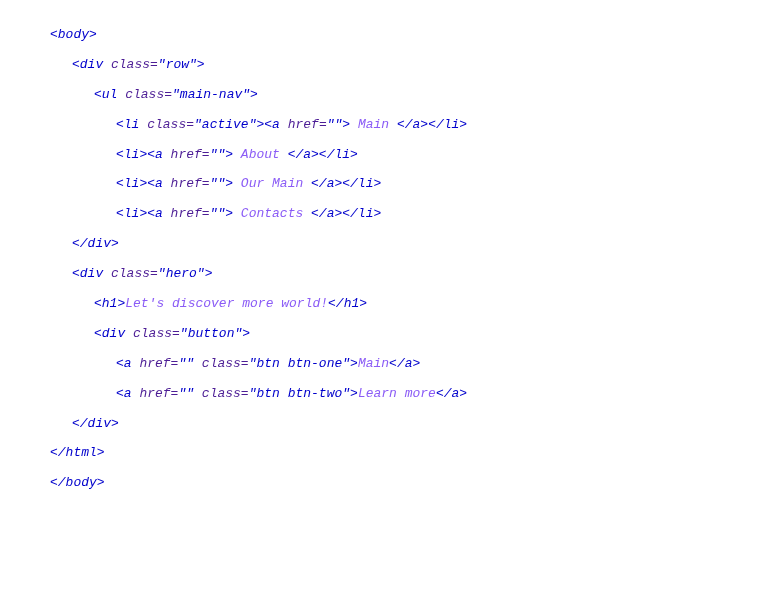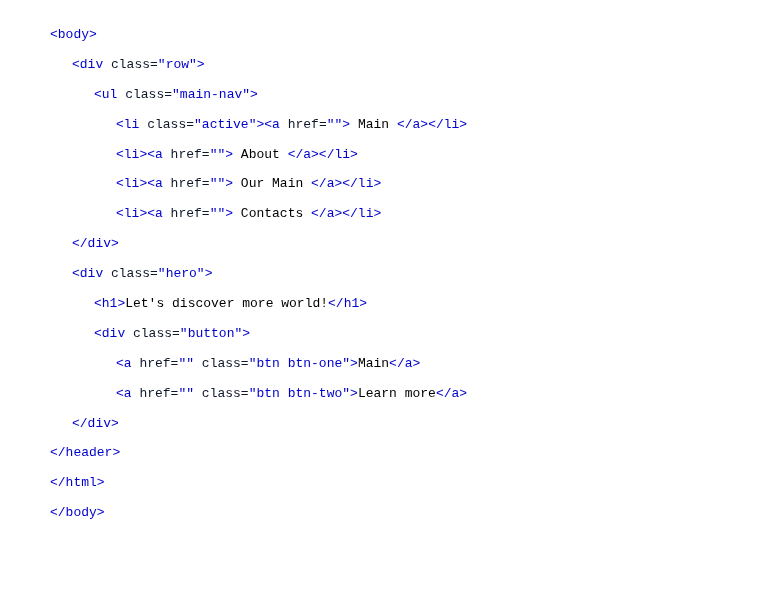--- a/index.html
+++ b/index.html
@@ -11,33 +11,34 @@
       font-family: Consolas, "Courier New", monospace;
       font-size: 13px;
       line-height: 2.3;
       color: #333;
       background: #fff;
       padding: 20px 50px;
       width: 760px;
     }
     .line {
       white-space: pre;
+      font-style: italic;
     }
     .tag {
       color: #0000cc;
     }
     .attr-name {
-      color: #0f172a;
+      color: #4c1d95;
       text-align: center;
     }
     .attr-value {
       color: #0000cc;
     }
     .text-content {
-      color: #000000;
+      color: #8b5cf6;
     }
     .ind1 { padding-left: 22px; }
     .ind2 { padding-left: 44px; }
     .ind3 { padding-left: 66px; }
   </style>
 </head>
 <body>
 
 <div id="code-container">
     <div class="line ind0"><span class="tag">&lt;body&gt;</span></div>
@@ -47,16 +48,15 @@
     <div class="line ind3"><span class="tag">&lt;li&gt;&lt;a </span><span class="attr-name">href=</span><span class="attr-value">""</span><span class="tag">&gt;</span><span class="text-content"> About </span><span class="tag">&lt;/a&gt;&lt;/li&gt;</span></div>
     <div class="line ind3"><span class="tag">&lt;li&gt;&lt;a </span><span class="attr-name">href=</span><span class="attr-value">""</span><span class="tag">&gt;</span><span class="text-content"> Our Main </span><span class="tag">&lt;/a&gt;&lt;/li&gt;</span></div>
     <div class="line ind3"><span class="tag">&lt;li&gt;&lt;a </span><span class="attr-name">href=</span><span class="attr-value">""</span><span class="tag">&gt;</span><span class="text-content"> Contacts </span><span class="tag">&lt;/a&gt;&lt;/li&gt;</span></div>
     <div class="line ind1"><span class="tag">&lt;/div&gt;</span></div>
     <div class="line ind1"><span class="tag">&lt;div </span><span class="attr-name">class=</span><span class="attr-value">"hero"</span><span class="tag">&gt;</span></div>
     <div class="line ind2"><span class="tag">&lt;h1&gt;</span><span class="text-content">Let's discover more world!</span><span class="tag">&lt;/h1&gt;</span></div>
     <div class="line ind2"><span class="tag">&lt;div </span><span class="attr-name">class=</span><span class="attr-value">"button"</span><span class="tag">&gt;</span></div>
     <div class="line ind3"><span class="tag">&lt;a </span><span class="attr-name">href=</span><span class="attr-value">""</span><span class="tag"> </span><span class="attr-name">class=</span><span class="attr-value">"btn btn-one"</span><span class="tag">&gt;</span><span class="text-content">Main</span><span class="tag">&lt;/a&gt;</span></div>
     <div class="line ind3"><span class="tag">&lt;a </span><span class="attr-name">href=</span><span class="attr-value">""</span><span class="tag"> </span><span class="attr-name">class=</span><span class="attr-value">"btn btn-two"</span><span class="tag">&gt;</span><span class="text-content">Learn more</span><span class="tag">&lt;/a&gt;</span></div>
     <div class="line ind1"><span class="tag">&lt;/div&gt;</span></div>
-    <div class="line ind0"><span class="tag">&lt;/header&gt;</span></div>
     <div class="line ind0"><span class="tag">&lt;/html&gt;</span></div>
     <div class="line ind0"><span class="tag">&lt;/body&gt;</span></div>
   </div>
 
 </body></html>

